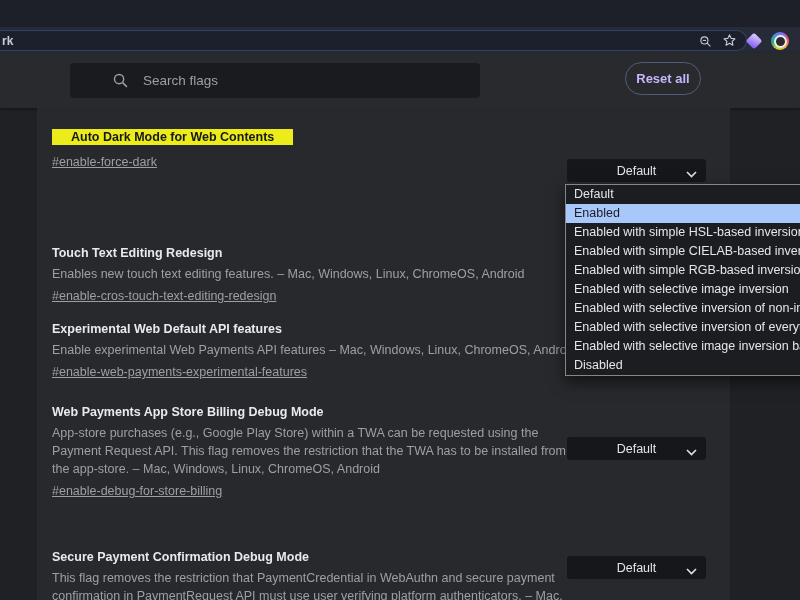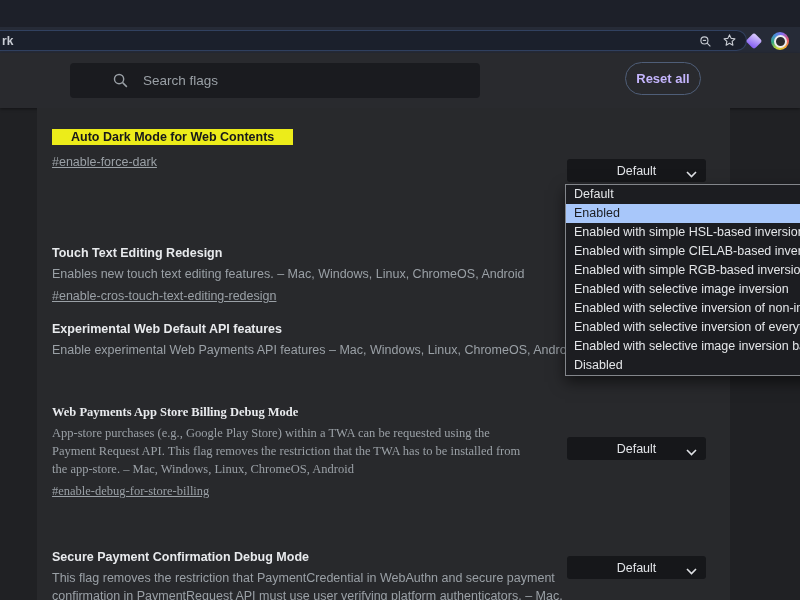--- a/index.html
+++ b/index.html
@@ -40,21 +40,21 @@
   
   .content-col{left:37px;top:108px;width:693px;height:492px;background:#28292c;}
 
   .flag{left:52px;width:580px;font-size:12.5px;line-height:18px;color:#9aa0a6;}
   .flag-title{font-weight:bold;color:#e8eaed;margin-bottom:3px;white-space:nowrap;}
   .hl{background:#ecec1a;color:#17181a;padding:1px 19px;}
   .flag-desc{white-space:pre-line;}
   .flag-link{display:inline-block;margin-top:4px;color:#9aa0a6;
              text-decoration:underline;cursor:pointer;}
   .flag1{top:128px;} .flag2{top:235px;margin-top:9px;} .flag3{top:320px;}
-  .flag4{top:403px;font-family:Liberation Serif, serif;} .flag5{top:548px;}
+  .flag4{top:403px;} .flag5{top:548px;}
 
   
   .select{left:567px;width:139px;height:23px;background:#16171a;border-radius:3px;
           color:#e2e4e8;font-size:12.5px;display:flex;align-items:center;
           justify-content:center;cursor:pointer;}
   .select .chev{position:absolute;right:9px;top:8px;}
   .sel1{top:159px;} .sel4{top:437px;} .sel5{top:556px;}
 
   
   .popup{left:565px;top:184px;width:260px;background:#1c1d21;
@@ -109,20 +109,21 @@
 
   <div class="abs flag flag2">
     <div class="flag-title">Touch Text Editing Redesign</div>
     <div class="flag-desc">Enables new touch text editing features. – Mac, Windows, Linux, ChromeOS, Android</div>
     <span class="flag-link">#enable-cros-touch-text-editing-redesign</span>
   </div>
 
   <div class="abs flag flag3">
     <div class="flag-title">Experimental Web Default API features</div>
     <div class="flag-desc">Enable experimental Web Payments API features – Mac, Windows, Linux, ChromeOS, Android</div>
+    <span class="flag-link">#enable-web-payments-experimental-features</span>
   </div>
 
   <div class="abs flag flag4">
     <div class="flag-title">Web Payments App Store Billing Debug Mode</div>
     <div class="flag-desc">App-store purchases (e.g., Google Play Store) within a TWA can be requested using the
 Payment Request API. This flag removes the restriction that the TWA has to be installed from
 the app-store. – Mac, Windows, Linux, ChromeOS, Android</div>
     <span class="flag-link">#enable-debug-for-store-billing</span>
   </div>
 

